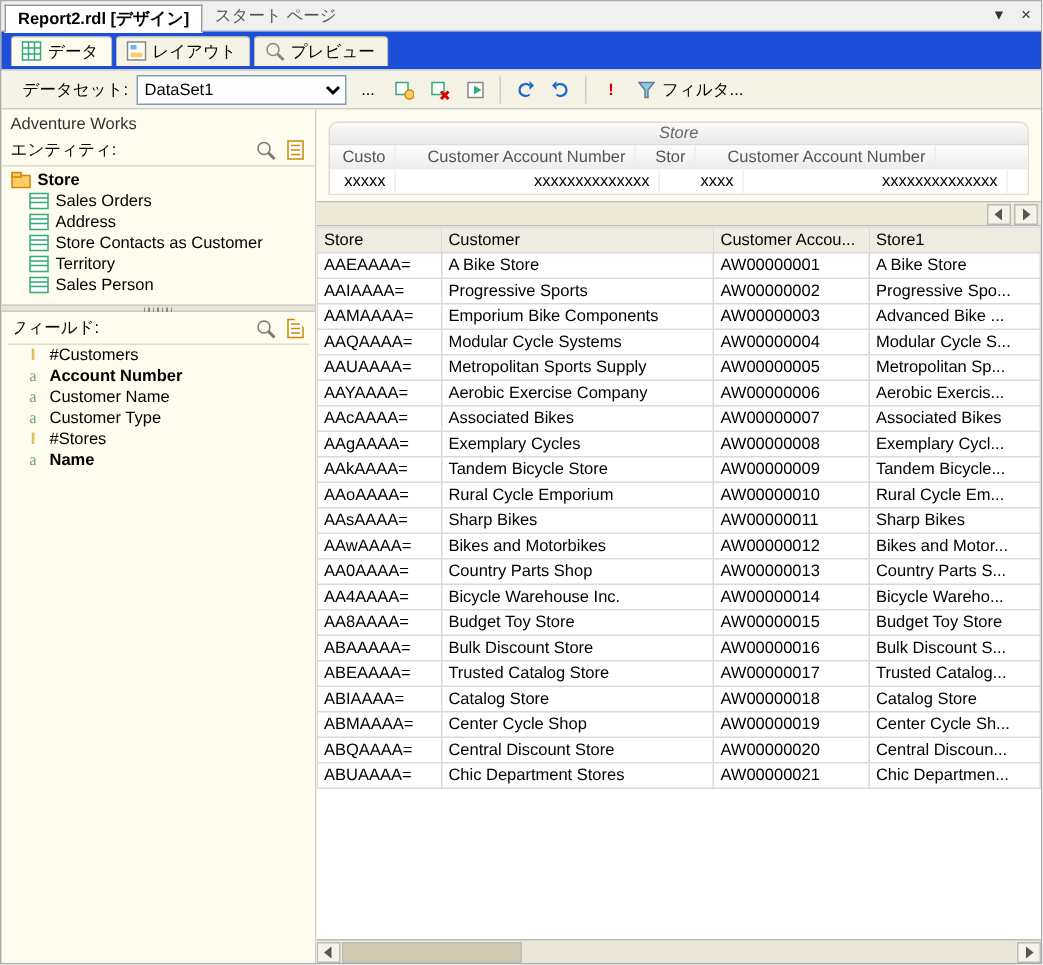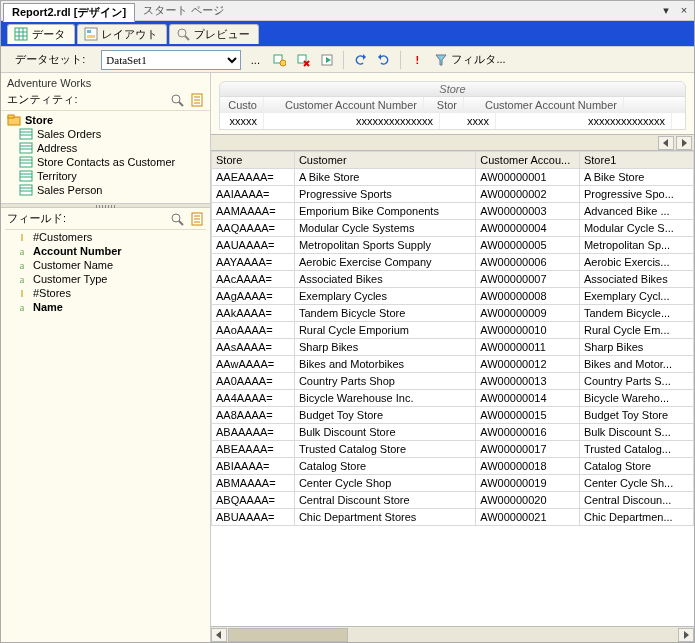--- a/index.html
+++ b/index.html
@@ -9,35 +9,35 @@
   .doc-tab { background:#fff; border:1px solid #999; border-bottom:1px solid #fff; padding:1px 8px; margin-left:2px; margin-top:1px; position:relative; top:1px; }
   .doc-tab-inactive { padding:1px 8px; color:#555; }
   .titlebar-spacer { flex:1; }
   .title-btn { width:16px; height:16px; text-align:center; line-height:14px; cursor:pointer; margin-right:2px; color:#333; }
   .ribbon { display:flex; align-items:center; background:#1d4ed8; height:26px; border-bottom:1px solid #ccc; padding-left:6px; }
   .rtab { display:flex; align-items:center; gap:4px; border:1px solid #bbb; border-bottom:none; padding:2px 8px 2px 6px; margin-right:2px; background:#f5f2e6; border-top-left-radius:3px; border-top-right-radius:3px; }
   .rtab.active { background:#fdfcef; }
   .rtab-icon { width:14px; height:14px; display:flex; align-items:center; justify-content:center; }
   .toolbar { display:flex; align-items:center; gap:4px; background:#f5f2e6; height:26px; padding:0 14px; border-bottom:1px solid #ccc; }
   .tb-label { margin-right:2px; }
-  .tb-select { height:20px; width:140px; border:1px solid #7f9db9; background:#fff; font-family:Liberation Serif, serif; font-size:11px;margin-left:10px; }
+  .tb-select { height:20px; width:140px; border:1px solid #7f9db9; background:#fff; font-family:Liberation Sans, sans-serif; font-size:11px; }
   .tb-sep { width:1px; height:18px; background:#ccc; margin:0 2px; }
   .tb-btn { width:20px; height:20px; display:flex; align-items:center; justify-content:center; cursor:pointer; }
   .body { flex:1; display:flex; overflow:hidden; }
   .left { width:210px; display:flex; flex-direction:column; background:#fdfcef; border-right:1px solid #ccc; }
   .panel-head { display:flex; align-items:center; padding:3px 6px; border-bottom:1px solid #e0ddc8; }
   .panel-head .actions { margin-left:auto; display:flex; gap:6px; }
   .adv-label { padding:4px 6px 0 6px; color:#333; }
   .tree { flex:0 0 auto; padding:2px 4px 6px 4px; overflow:auto; }
   .tree-item { display:flex; align-items:center; gap:4px; padding:1px 2px 1px 14px; cursor:default; }
   .tree-item.root { padding-left:2px; font-weight:bold; }
   .tree-icon { width:14px; height:12px; }
   .splitter { height:5px; background:#e8e5d2; border-top:1px solid #ccc; border-bottom:1px solid #ccc; position:relative; }
   .splitter::after { content:""; position:absolute; left:50%; top:1px; width:20px; height:3px; transform:translateX(-50%); background:repeating-linear-gradient(90deg,#888 0 1px,transparent 1px 3px); }
-  .fields { flex:1; overflow:auto; padding:0 4px 4px; }
+  .fields { flex:1; overflow:auto; padding:0 4px 4px;border-radius:30px; }
   .fields-head { display:flex; align-items:center; padding:3px 2px; border-bottom:1px solid #e0ddc8; }
   .fields-head .actions { margin-left:auto; display:flex; gap:6px; }
   .field-row { display:flex; align-items:flex-start; gap:4px; padding:1px 0 1px 10px; }
   .field-ico { width:14px; text-align:center; color:#7a6; font-family:Georgia,serif; }
   .field-ico.num::before { content:"‖"; color:#c90; }
   .right { flex:1; display:flex; flex-direction:column; background:#fdfcef; overflow:hidden; }
   .store-panel { margin:8px 8px 4px 8px; }
   .store-head { text-align:center; color:#6b6b6b; font-style:italic; background:linear-gradient(#fbfbfb,#e8e8e8); border:1px solid #ddd; border-top-left-radius:6px; border-top-right-radius:6px; padding:1px 0; }
   .store-grid { border-left:1px solid #ddd; border-right:1px solid #ddd; border-bottom:1px solid #ddd; }
   .sg-row { display:flex; }

